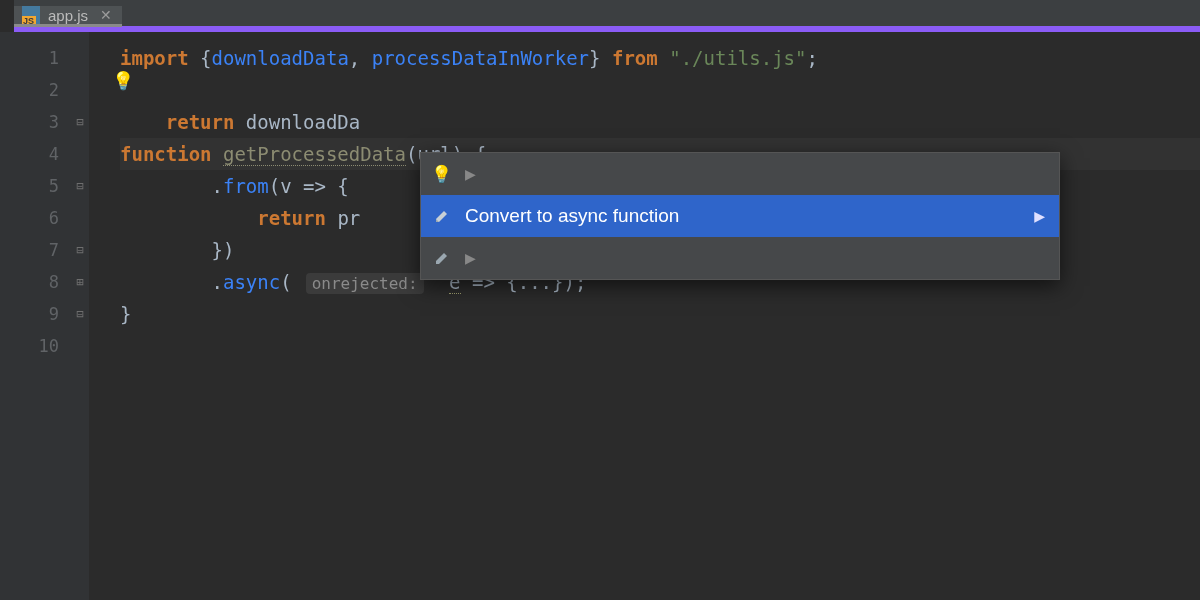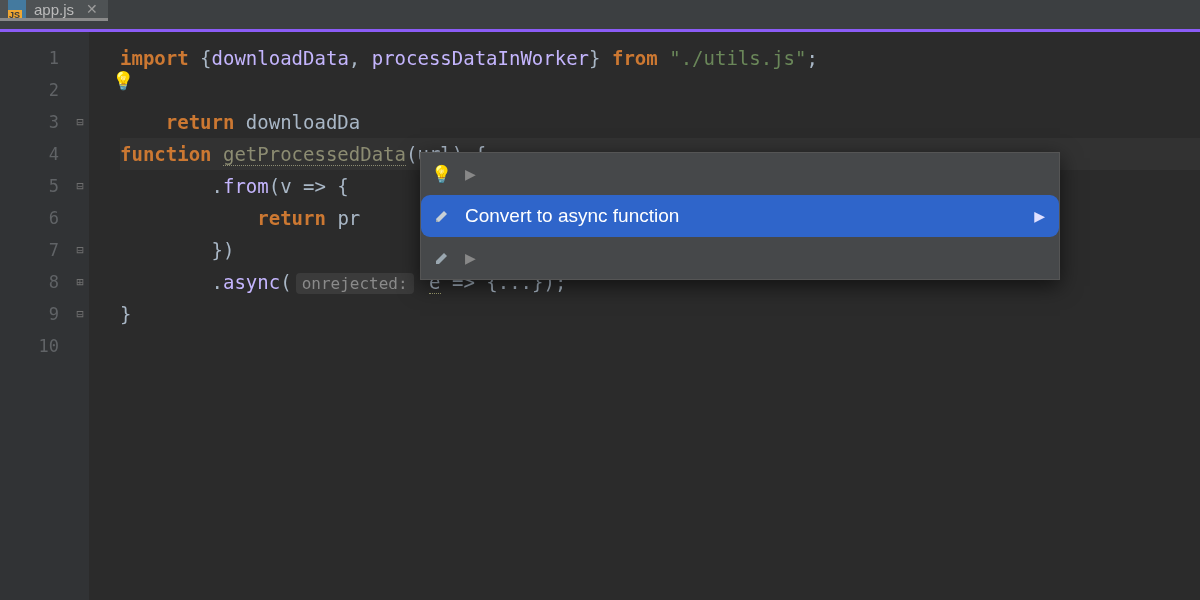--- a/index.html
+++ b/index.html
@@ -10,23 +10,24 @@
     width: 1200px;
     height: 600px;
     overflow: hidden;
     position: relative;
     color: #a9b7c6;
   }
   
   .tabbar {
     height: 32px;
     background: #3c3f41;
-    border-bottom: 3px solid #8b5cf6;
-    display: flex;
-    align-items: flex-start;
+    border-bottom: 6px solid #8b5cf6;
+    display: flex;
+    align-items: flex-end;
+    margin-left: 14px;
   }
   .tab {
     display: flex;
     align-items: center;
     padding: 0 10px 0 8px;
     background: #4e5254;
     border-bottom: 2px solid #3c3f41;
     gap: 8px;
     font-family: -apple-system, "Segoe UI", sans-serif;
     font-size: 15px;
@@ -110,31 +111,31 @@
     height: 32px;
     line-height: 32px;
     white-space: pre;
     font-size: 19px;
   }
   .codeline.current {
     background: #323232;
   }
   
   .kw { color: #cc7832; font-weight: bold; }
-  .id { color: #c4b5fd; }
+  .id { color: #3b82f6; }
   .id-u { color: #8c8c72; border-bottom: 1px dotted #8c8c72; }
   .str { color: #6a8759; }
   .punc { color: #a9b7c6; }
   .param-hint {
     background: #3b3b3b;
     color: #8a8a8a;
     border-radius: 4px;
     padding: 1px 6px;
     font-size: 16px;
-    margin: 0 4px;
+    margin: 0 14px;
   }
   .warn-underline { border-bottom: 1px dotted #a0a070; }
 
   .bulb {
     position: absolute;
     left: 22px;
     top: 38px; 
     color: #f0c419;
     font-size: 18px;
   }
@@ -155,21 +156,20 @@
     display: flex;
     align-items: center;
     height: 42px;
     padding: 0 14px 0 10px;
     color: #bcbcbc;
     gap: 12px;
   }
   .popup-item.selected {
     background: #2f65ca;
     color: #ffffff;
-    border-radius: 9px;
   }
   .popup-item .picon {
     width: 22px;
     display: inline-flex;
     justify-content: center;
     font-size: 17px;
   }
   .popup-item .lbl { flex: 1; }
   .popup-item .arrow {
     color: #888;

